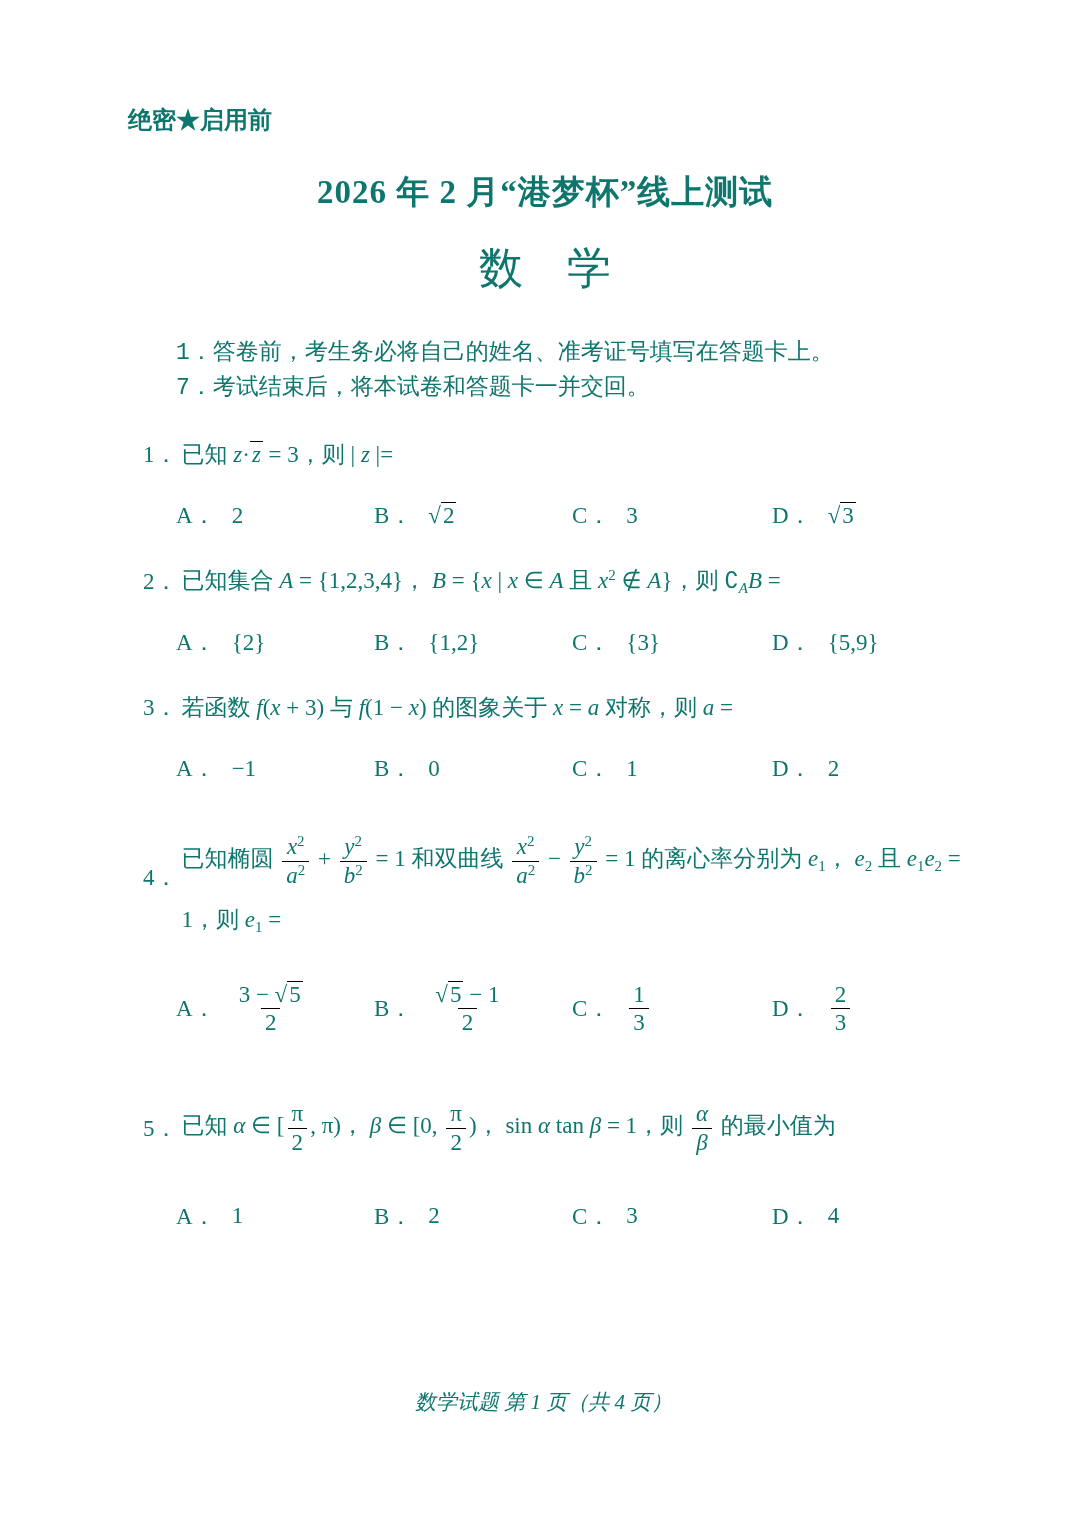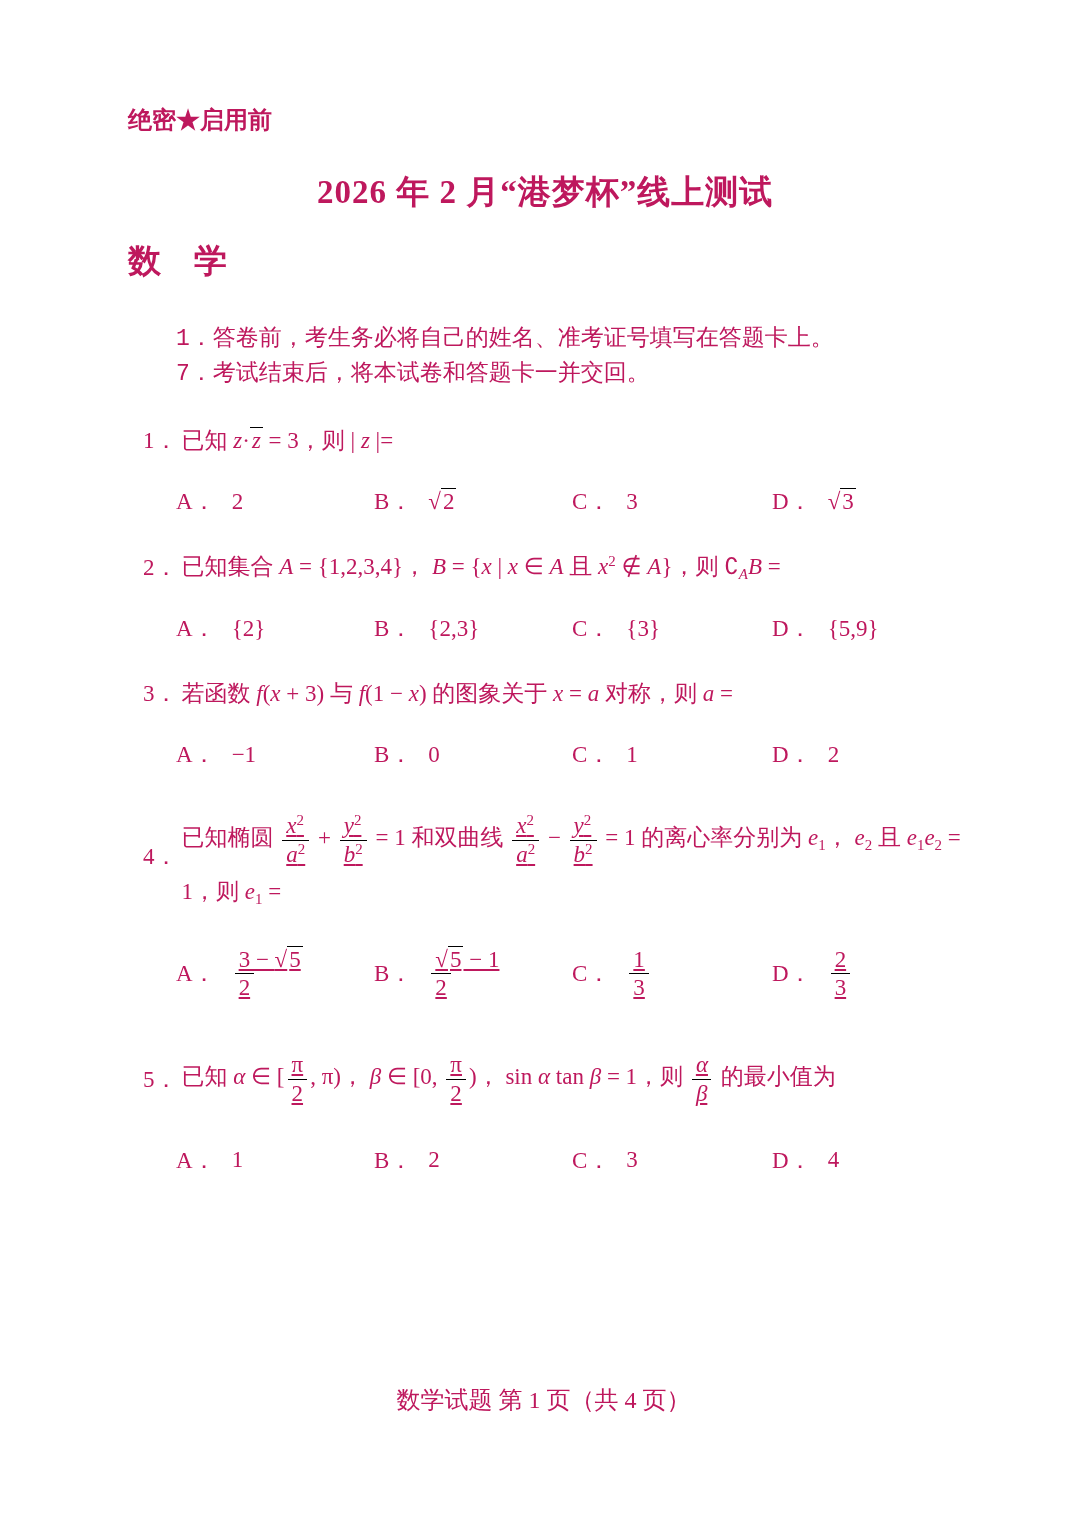--- a/index.html
+++ b/index.html
@@ -1,46 +1,46 @@
 <!DOCTYPE html>
 <html><head>
 <meta charset="utf-8">
 <style>
   html,body { margin:0; padding:0; background:#e8e8e8; }
   .page {
-    width:1087px; height:1536px; margin:0 auto; background:#ffffff; color:#be185d;
+    width:1087px; height:1536px; margin:0 auto; background:#ffffff; color:#0f766e;
     box-sizing:border-box; padding:104px 125px 0 128px; position:relative;
     font-family:"Liberation Serif", serif; overflow:hidden;
   }
   .classification { font-family:"Liberation Sans", sans-serif; font-weight:700; font-size:24px; }
   .title { margin:34px 0 9px; text-align:center; font-size:33px; font-weight:700; letter-spacing:1px; }
-  .subject { margin:24px 0 0; font-size:33px; font-weight:700; }
+  .subject { margin:24px 0 0; text-align:center; font-size:44px; font-weight:400; }
   .notice { margin-top:38px; }
   .notice-heading { font-family:"Liberation Sans", sans-serif; font-weight:700; font-size:23px; margin-bottom:6px; }
   .notice-item { margin:0; font-size:23px; line-height:34.5px; text-indent:48px; text-align:justify;font-family:Liberation Mono, monospace; }
   .section-heading {
     margin-top:58px; font-family:"Liberation Sans", sans-serif; font-weight:700; font-size:23px;
     line-height:52px; padding-left:48px; text-indent:-48px; text-align:justify;
   }
   .questions { margin-top:10px; }
   .question { margin-top:34px; }
   .q-stem-row { display:flex; align-items:center; padding-left:15px; font-size:23px; }
   .q-number { flex:0 0 auto; margin-right:4px; }
   .q-stem { flex:1 1 auto; }
   .q-options {
     margin-top:30px; margin-left:48px; display:grid;
     grid-template-columns:198px 198px 200px 1fr; align-items:center; font-size:23px;
   }
   .opt { display:inline-flex; align-items:center; }
   .opt-label { margin-right:16px; }
-  .footer { position:absolute; left:0; bottom:120px; width:100%; text-align:center; font-size:24px; }
+  .footer { position:absolute; left:0; bottom:120px; width:100%; text-align:center; font-size:21px;font-style:italic; }
   
   .math { font-family:"Liberation Serif", serif; }
   .mit { font-style:italic; }
-  .mfrac { display:inline-flex; flex-direction:column; align-items:flex-start; vertical-align:middle; margin:8px 3px; line-height:1.18;text-decoration:underline; }
+  .mfrac { display:inline-flex; flex-direction:column; align-items:center; vertical-align:middle; margin:15px 3px; line-height:1.18; }
   .mnum { display:block; padding:0 4px; }
   .mden { display:block; border-top:1.4px solid #000; padding:0 4px; }
   .msup { font-size:65%; vertical-align:0.55em; }
   .msub { font-size:65%; vertical-align:-0.35em; }
   .mover { display:inline-block; border-top:1.6px solid #000; line-height:1.05; padding:1px 2px 0; }
   .msqrt { white-space:nowrap; }
   .msqrt-body { border-top:1.5px solid #000; padding:0 2px; }
 </style>
 </head>
 <body>
@@ -87,21 +87,21 @@
       <span class="q-number">2．</span>
       <span class="q-stem math">已知集合 <span class="mit">A</span> = {1,2,3,4}，  <span class="mit">B</span> = {<span class="mit">x</span> | <span class="mit">x</span> ∈ <span class="mit">A</span> 且 <span class="mit">x</span><span class="msup">2</span> ∉ <span class="mit">A</span>}，则 ∁<span class="msub"><span class="mit">A</span></span><span class="mit">B</span> =</span>
     </div>
     <div class="q-options">
           <span class="opt">
             <span class="opt-label">A．</span>
             <span class="opt-value math">{2}</span>
           </span>
           <span class="opt">
             <span class="opt-label">B．</span>
-            <span class="opt-value math">{2,3}</span>
+            <span class="opt-value math">{1,2}</span>
           </span>
           <span class="opt">
             <span class="opt-label">C．</span>
             <span class="opt-value math">{3}</span>
           </span>
           <span class="opt">
             <span class="opt-label">D．</span>
             <span class="opt-value math">{5,9}</span>
           </span>
         </div>

